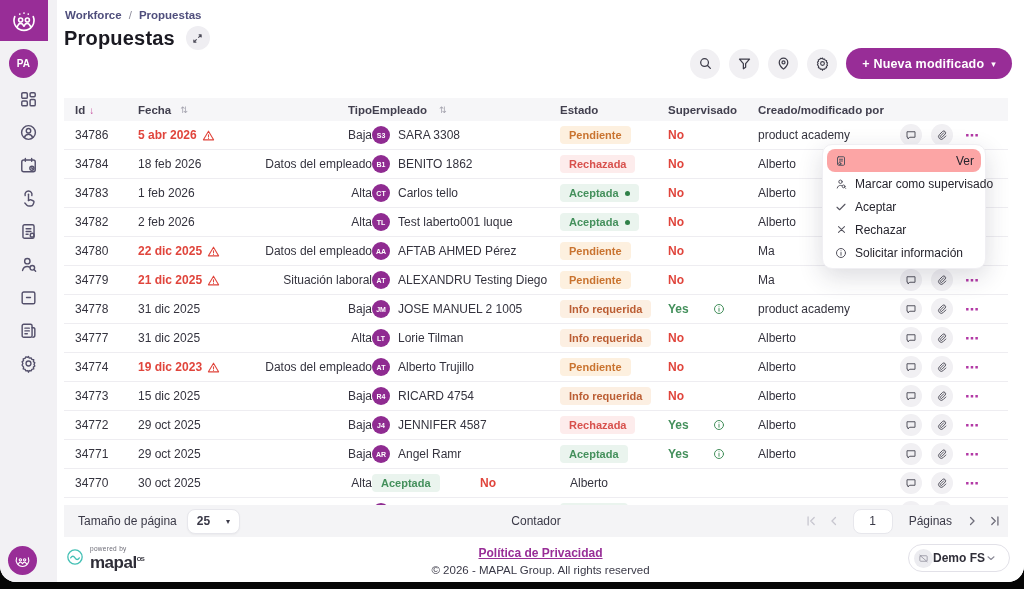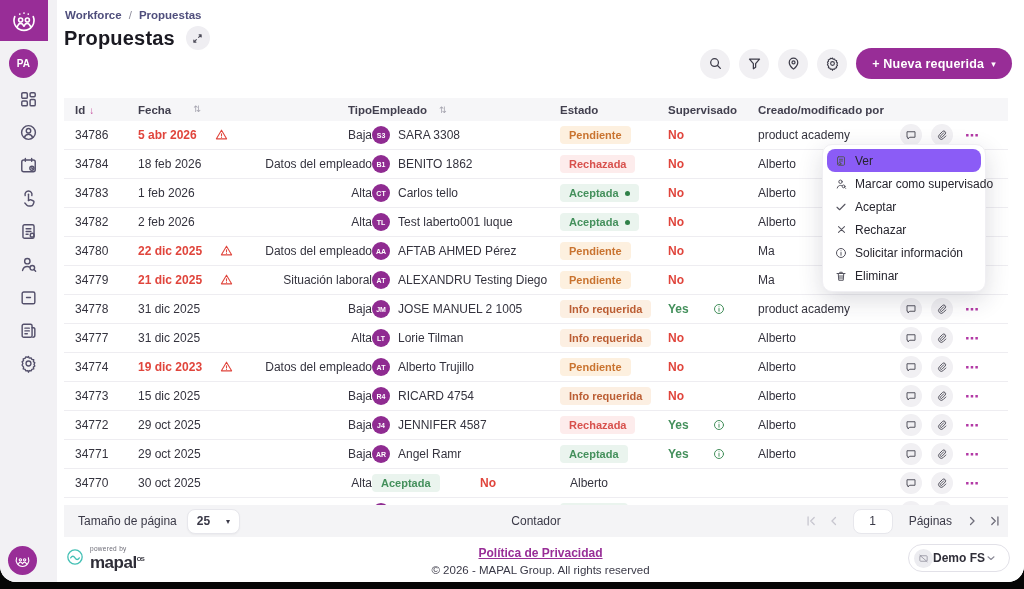--- a/index.html
+++ b/index.html
@@ -27,21 +27,21 @@
   .tool-btn { width:30px; height:30px; border-radius:50%; background:#f1f0f3; display:flex; align-items:center; justify-content:center; color:#3e3d4a; cursor:pointer; }
   .new-btn { height:31px; border:none; border-radius:16px; background:#982d97; color:#fff; font-size:12.5px; font-weight:700; padding:0 16px; display:flex; align-items:center; gap:7px; cursor:pointer; font-family:inherit; letter-spacing:.2px; }
   .new-btn .caret { font-size:9px; }
 
   
   .table { position:absolute; top:98px; left:7px; right:16px; }
   .thead { display:flex; align-items:center; height:23px; background:#f6f6f8; font-size:11.5px; font-weight:700; color:#413f4e; }
   .tbody { height:391px; overflow:hidden; }
   .trow { display:flex; align-items:center; height:29px; border-bottom:1px solid #eeedf1; font-size:12px; color:#34333e; background:#fff; cursor:pointer; }
   .col-id { width:74px; padding-left:11px; }
-  .col-fecha { width:102px; display:flex; gap:18px; }
+  .col-fecha { width:102px; display:flex; align-items:center; gap:5px; }
   .col-tipo { width:132px;text-align:right; }
   .col-emp { width:188px; display:flex; align-items:center; gap:8px; }
   .col-estado { width:108px; }
   .col-sup { width:90px; display:flex; align-items:center; gap:5px; }
   .col-creado { width:142px; white-space:nowrap; overflow:hidden; }
   .col-actions { flex:1; display:flex; align-items:center; justify-content:flex-end; gap:9px; padding-right:28px; }
   .sort-active { color:#c54b9c; font-size:10px; margin-left:4px; }
   .sort-idle { color:#a5a4af; font-size:9px; margin-left:4px; font-weight:400; }
   .fecha-warn { color:#e0453c; font-weight:600; }
   .emp-avatar { width:18px; height:18px; border-radius:50%; background:#8f2b91; color:#fff; font-size:7px; font-weight:700; display:flex; align-items:center; justify-content:center; flex:none; }
@@ -52,21 +52,21 @@
   .badge-rechazada { background:#fdecec; color:#d8514d; }
   .badge-aceptada { background:#eaf4ee; color:#44905c; }
   .sup-no { color:#e0453c; font-weight:600; }
   .sup-yes { color:#44905c; font-weight:600;gap:24px; }
   .row-icon-btn { width:22px; height:22px; border-radius:50%; background:#f1f0f3; display:flex; align-items:center; justify-content:center; color:#55545f; cursor:pointer; flex:none; }
   .dots-btn { color:#b238a5; font-weight:800; font-size:14px; letter-spacing:1px; cursor:pointer; margin-left:3px; line-height:10px; }
 
   
   .ctx-menu { position:absolute; left:822px; top:144px; width:164px; background:#fff; border:1px solid #f0eff3; border-radius:10px; box-shadow:0 8px 24px rgba(40,35,60,.16); padding:4px; z-index:20; }
   .ctx-item { display:flex; align-items:center; gap:7px; height:23px; padding:0 7px; border-radius:8px; font-size:12px; color:#26252e; cursor:pointer; white-space:nowrap; }
-  .ctx-item.hl { background:#8b5cf6; }
+  .ctx-item.hl { background:#fca5a5;justify-content:space-between; }
   .ctx-item .mi { width:14px; display:flex; align-items:center; justify-content:center; color:#55545f; flex:none; }
 
   
   .pagebar { position:absolute; top:505px; left:7px; right:16px; height:32px; background:#f4f4f6; display:flex; align-items:center; font-size:12px; color:#3a3947; }
   .psize { display:flex; align-items:center; gap:10px; padding-left:14px; }
   .psize-select { background:#fff; border:1px solid #e7e7ec; border-radius:8px; height:25px; padding:0 9px; display:flex; align-items:center; gap:16px; font-weight:600; cursor:pointer; box-shadow:0 1px 2px rgba(0,0,0,.04); }
   .psize-select .caret { font-size:8px; color:#3a3947; }
   .counter { position:absolute; left:0; right:0; text-align:center; pointer-events:none; }
   .pager { margin-left:auto; display:flex; align-items:center; gap:9px; padding-right:6px; }
   .pg-btn { display:flex; align-items:center; justify-content:center; cursor:pointer; }
@@ -222,21 +222,21 @@
             <circle cx="12" cy="10.2" r="2.4"></circle>
         </svg>
       </div>
       <div class="tool-btn">
         <svg width="15" height="15" viewBox="0 0 24 24" fill="none" stroke="currentColor" stroke-width="1.8" stroke-linecap="round" stroke-linejoin="round">
           <circle cx="12" cy="12" r="3"></circle>
           <path d="M12 3.2l1 2.1 2.3-.4 1 1.9 2.3.5-.4 2.3 1.8 1.4-1 2.1 1 2.1-1.8 1.4.4 2.3-2.3.5-1 1.9-2.3-.4-1 2.1-1-2.1-2.3.4-1-1.9-2.3-.5.4-2.3L3.9 14l1-2.1-1-2.1 1.8-1.4-.4-2.3 2.3-.5 1-1.9 2.3.4z"></path>
         </svg>
       </div>
       <button class="new-btn">
-        <span>+ Nueva requerida</span>
+        <span>+ Nueva modificado</span>
         <span class="caret">▾</span>
       </button>
     </div>
 
     <div class="table">
       <div class="thead">
         <div class="col-id">
           <span>Id</span><span class="sort-active">↓</span>
         </div>
         <div class="col-fecha">
@@ -885,22 +885,14 @@
     </div>
     <div class="ctx-item">
       <span class="mi">
         <svg width="12" height="12" viewBox="0 0 24 24" fill="none" stroke="currentColor" stroke-width="2" stroke-linecap="round">
             <circle cx="12" cy="12" r="9"></circle>
             <path d="M12 7.6h.01M12 11v5.5"></path>
           </svg>
       </span>
       <span>Solicitar información</span>
     </div>
-    <div class="ctx-item">
-      <span class="mi">
-        <svg width="12" height="12" viewBox="0 0 24 24" fill="none" stroke="currentColor" stroke-width="2" stroke-linecap="round" stroke-linejoin="round">
-            <path d="M4 7h16M9.5 7V4.5h5V7M6.5 7l1 13.5h9l1-13.5M10 11v6.5M14 11v6.5"></path>
-          </svg>
-      </span>
-      <span>Eliminar</span>
-    </div>
   </div>
 </div>
 
 </body></html>

